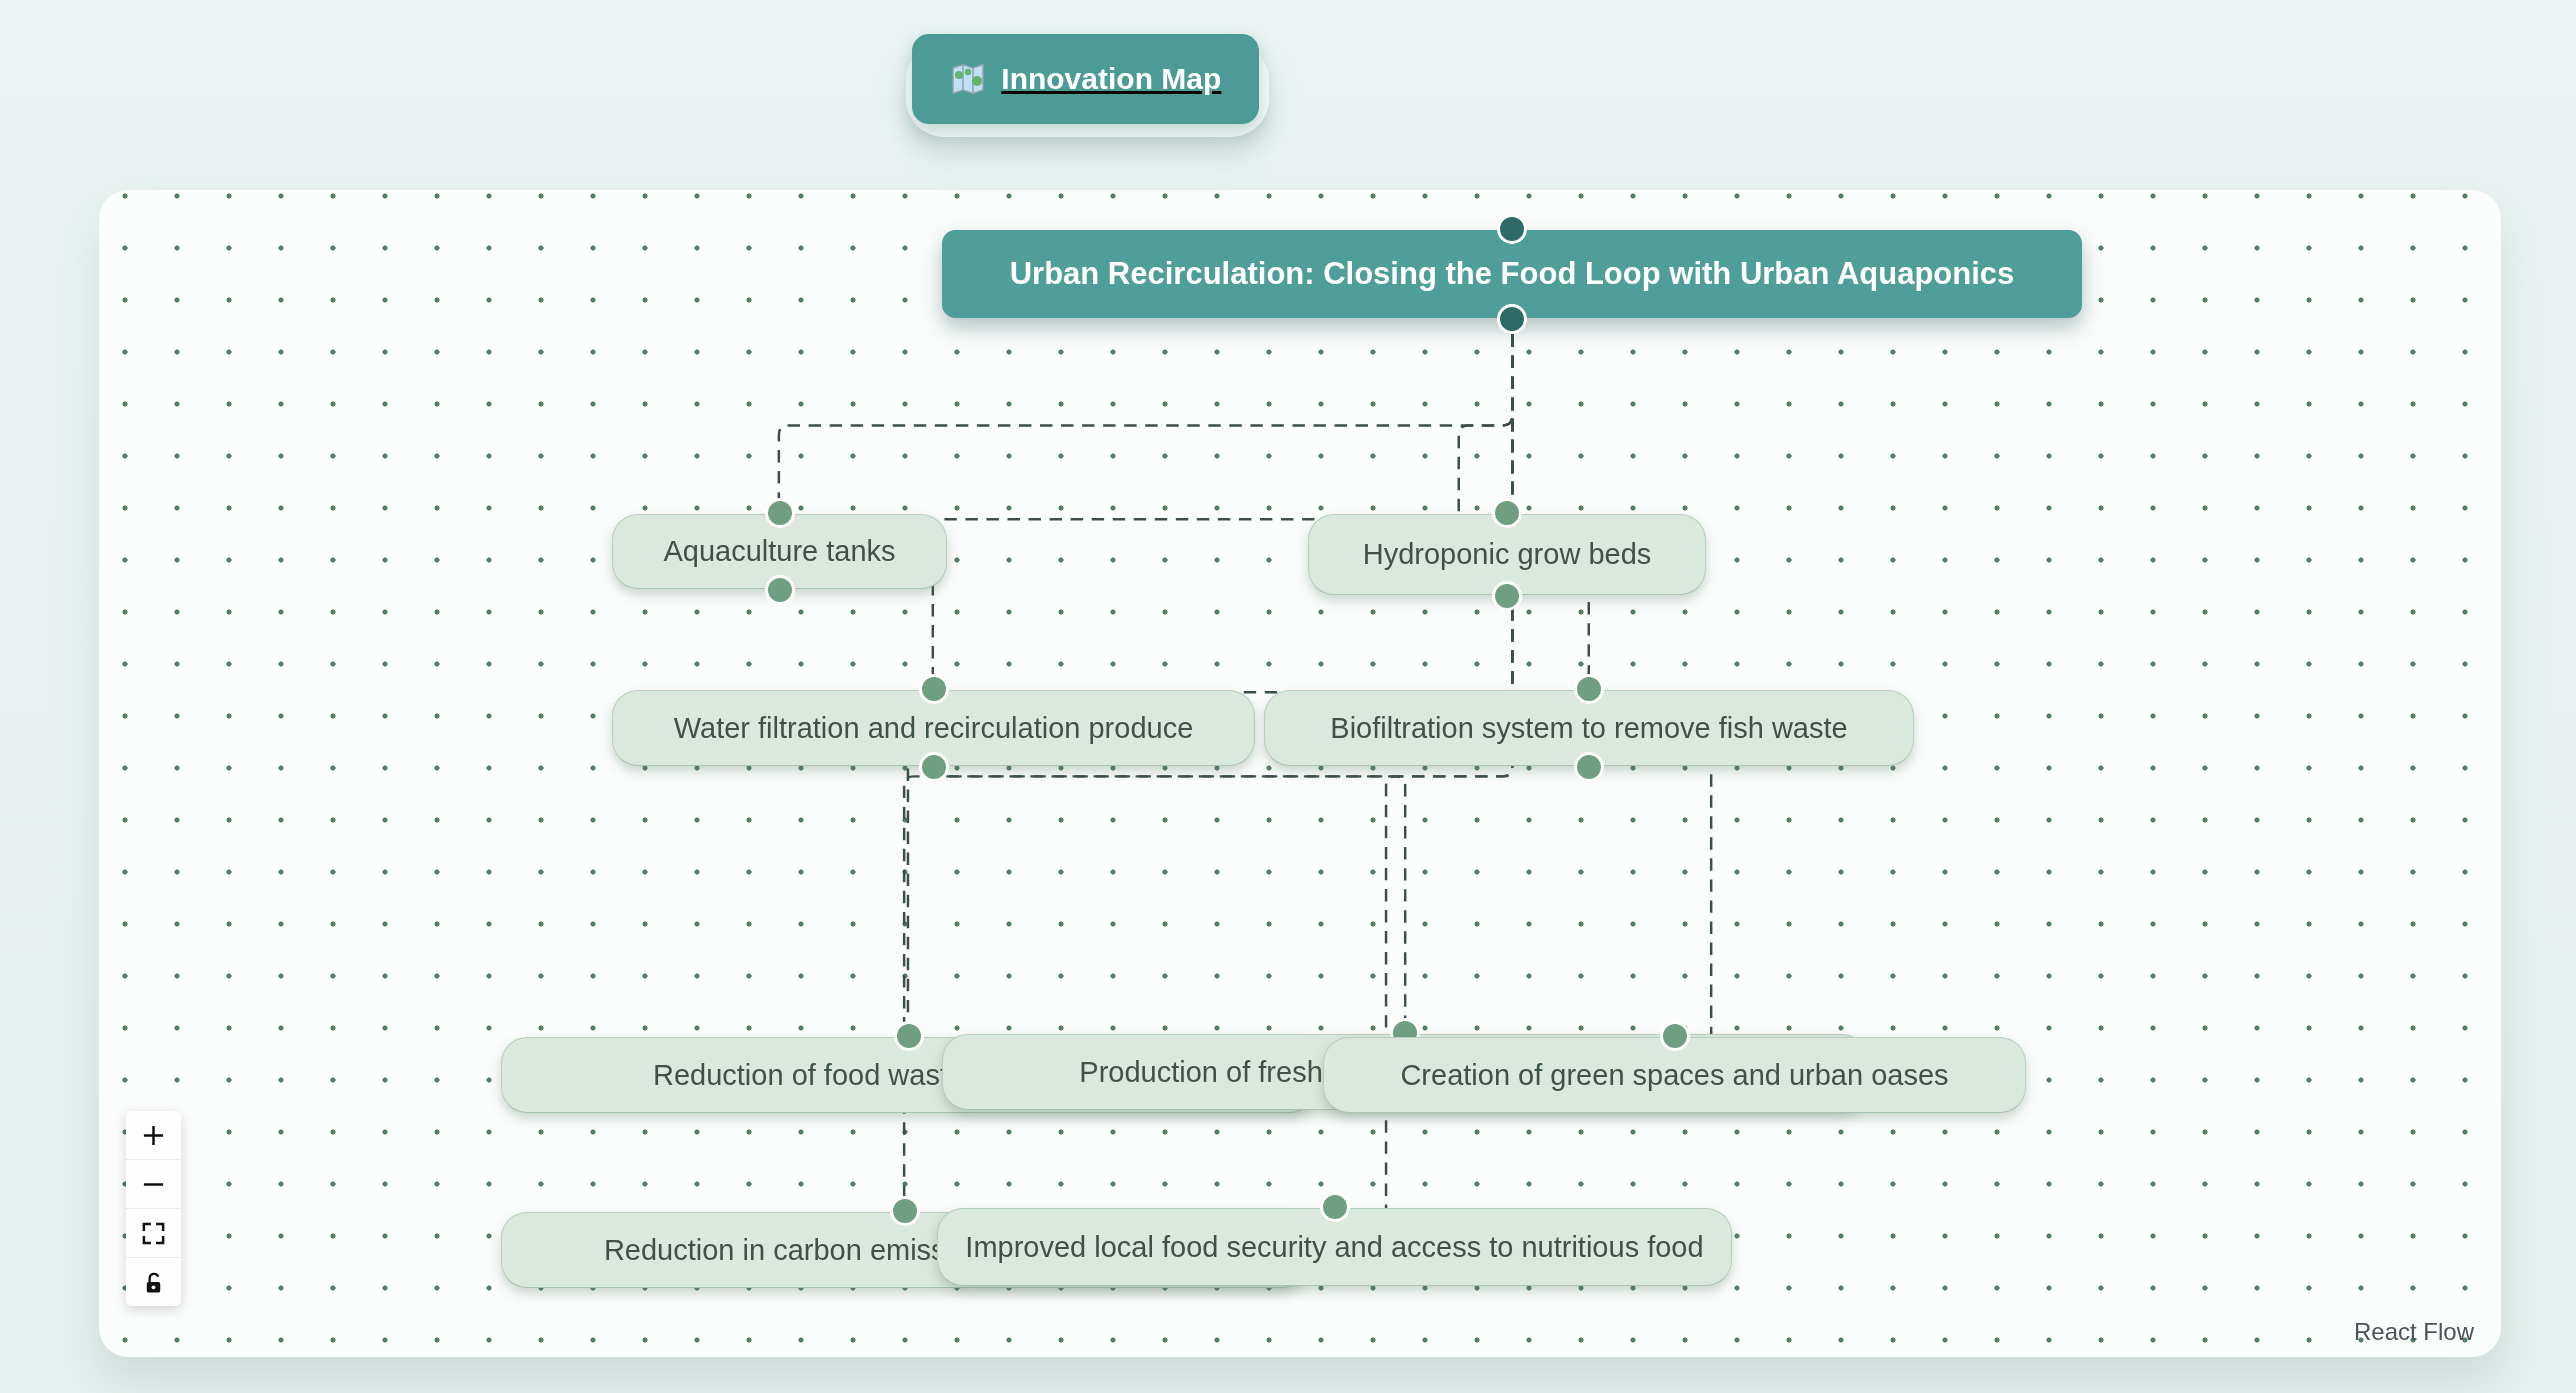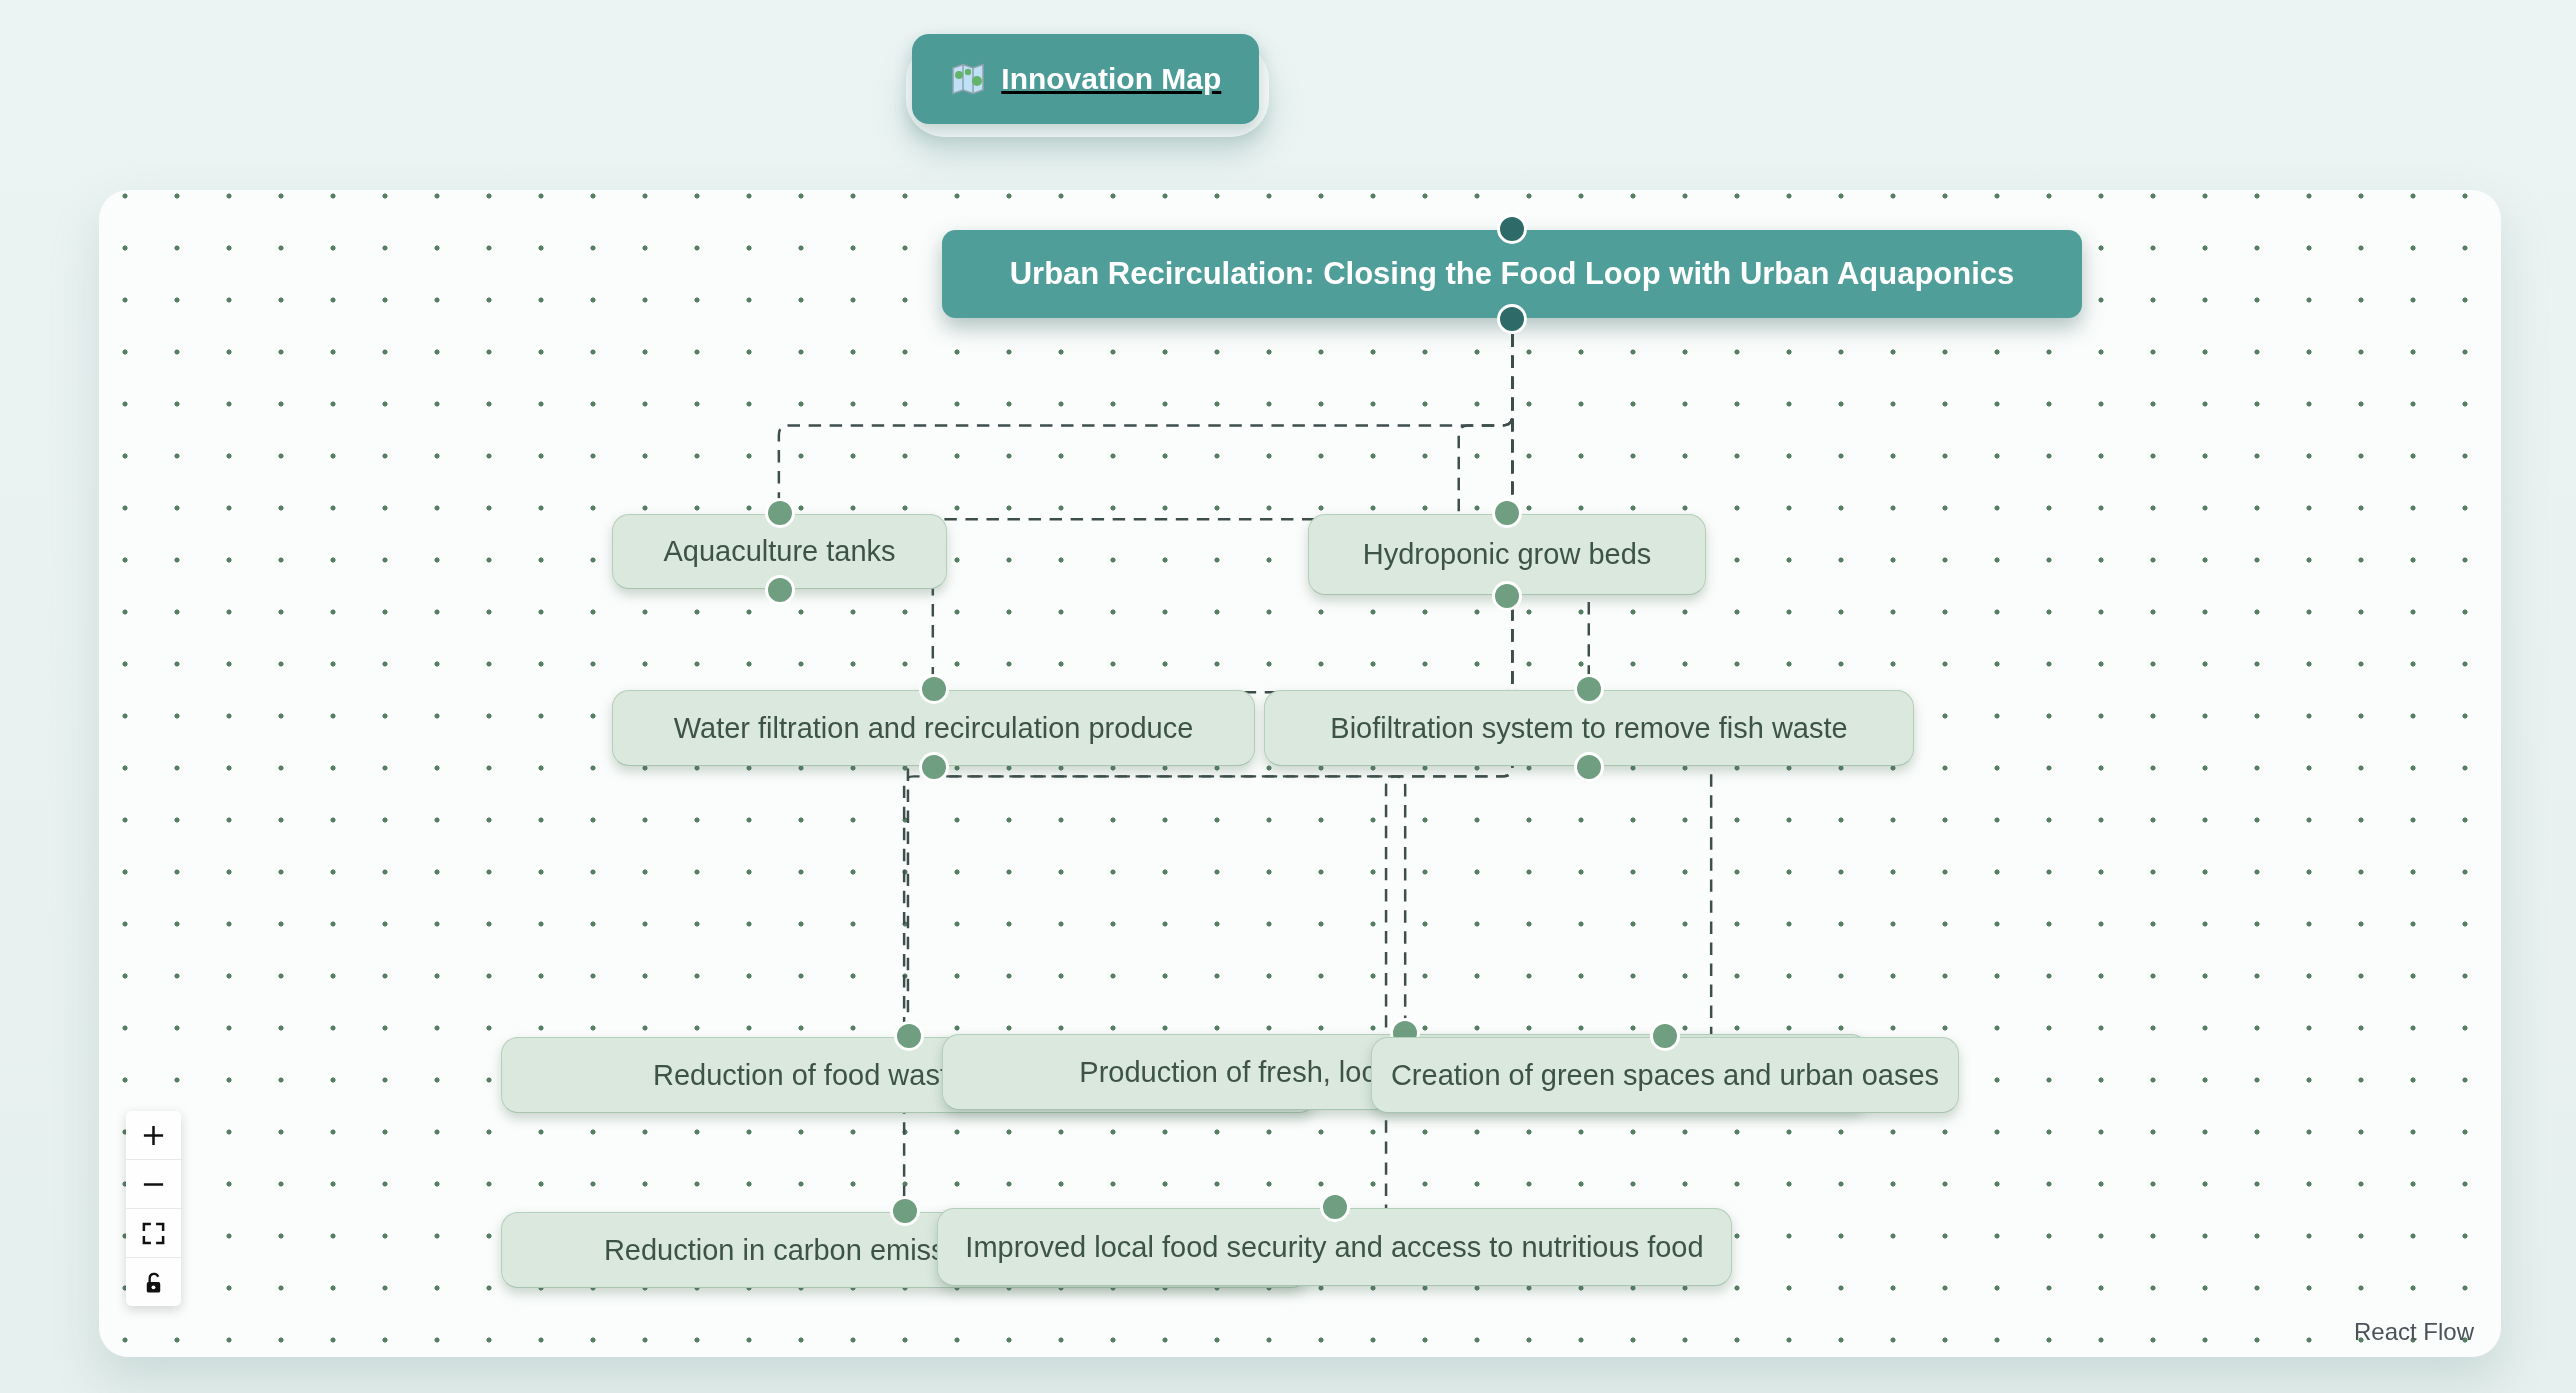--- a/index.html
+++ b/index.html
@@ -35,21 +35,21 @@
   
   .node{
     position:absolute;box-sizing:border-box;display:flex;align-items:center;justify-content:center;
     white-space:nowrap;overflow:visible;cursor:grab;
   }
   .node .box{
     width:100%;height:100%;display:flex;align-items:center;justify-content:center;
     box-sizing:border-box;overflow:hidden;
   }
   .node.default .box{
-    background:#dbe8de;border:1.9px solid #b4cfba;border-bottom-color:#a6c4ae;border-radius:17px;
+    background:#dbe8de;border:1.9px solid #b4cfba;border-bottom-color:#a6c4ae;border-radius:26px;
     color:#3d5348;font-size:29px;font-weight:500;
     box-shadow:0 5.7px 11.5px rgba(80,110,90,.28);
   }
   .node.title .box{
     background:#4f9e99;border-radius:13.4px;color:#ffffff;font-size:31px;font-weight:700;
     box-shadow:0 9.6px 21px rgba(40,90,85,.35);
   }
   .handle{
     position:absolute;width:24px;height:24px;border:3.8px solid #ffffff;border-radius:50%;
     left:50%;transform:translateX(-50%);box-sizing:content-box;z-index:3;
@@ -123,21 +123,21 @@
         <div class="handle bottom green"></div>
       </div>
       <div class="node default" style="left: 402px; top: 847px; width: 815px; height: 76px; z-index: 7;">
         <div class="box">Reduction of food waste sent to landfills</div>
         <div class="handle top green"></div>
       </div>
       <div class="node default" style="left: 843px; top: 844px; width: 926px; height: 76px; z-index: 8;">
         <div class="box">Production of fresh, local, and sustainable produce</div>
         <div class="handle top green"></div>
       </div>
-      <div class="node default" style="left: 1272px; top: 847px; width: 588px; height: 76px; z-index: 9;">
+      <div class="node default" style="left: 1224px; top: 847px; width: 703px; height: 76px; z-index: 9;">
         <div class="box">Creation of green spaces and urban oases</div>
         <div class="handle top green"></div>
       </div>
       <div class="node default" style="left: 402px; top: 1022px; width: 807px; height: 76px; z-index: 10;">
         <div class="box">Reduction in carbon emissions from food miles</div>
         <div class="handle top green"></div>
       </div>
       <div class="node default" style="left: 838px; top: 1018px; width: 795px; height: 78px; z-index: 11;">
         <div class="box">Improved local food security and access to nutritious food</div>
         <div class="handle top green"></div>

